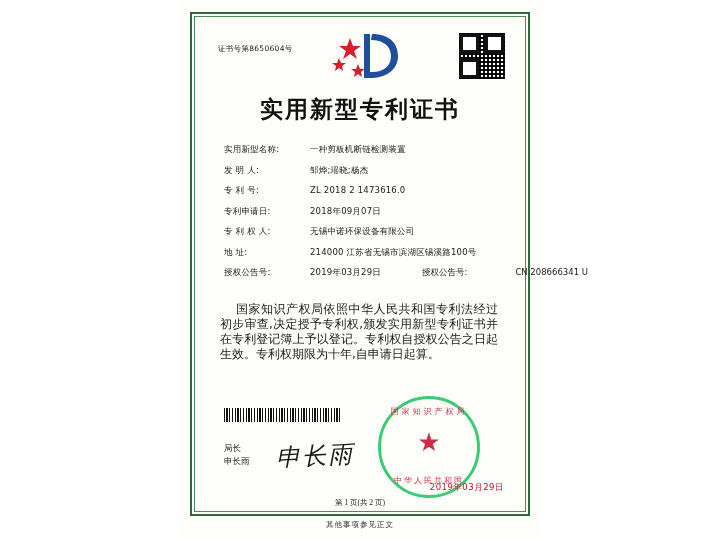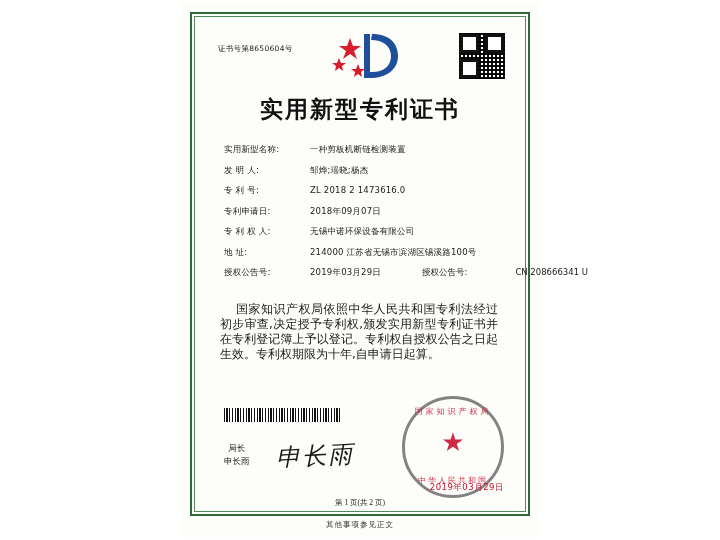--- a/index.html
+++ b/index.html
@@ -168,42 +168,41 @@
   }
   
   .sig-block {
     position: absolute;
     left: 44px;
     bottom: 70px;
     font-size: 8.5px;
     color: #1a1a1a;
     line-height: 13px;
     font-family: "DejaVu Sans", sans-serif;
-    text-align: center;
   }
   .sig-script {
     position: absolute;
     left: 96px;
     bottom: 66px;
     font-size: 24px;
     color: #1a1a1a;
     font-family: "DejaVu Serif", serif;
     font-style: italic;
     letter-spacing: 2px;
     transform: rotate(-3deg);
   }
   
   .seal {
     position: absolute;
-    right: 36px;
+    right: 60px;
     bottom: 40px;
     width: 96px;
     height: 96px;
     border-radius: 50%;
-    border: 3px solid #737373;
+    border: 3px solid #22c55e;
     color: #c8102e;
     opacity: 0.88;
   }
   .seal-inner-star {
     position: absolute;
     left: 50%;
     top: 46%;
     transform: translate(-50%, -50%);
     font-size: 26px;
     color: #c8102e;

